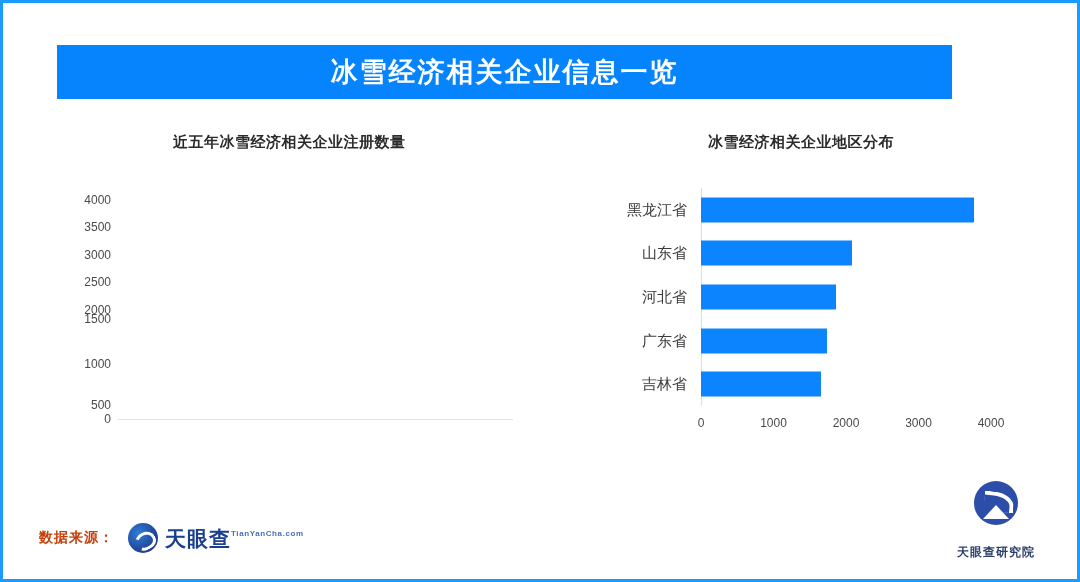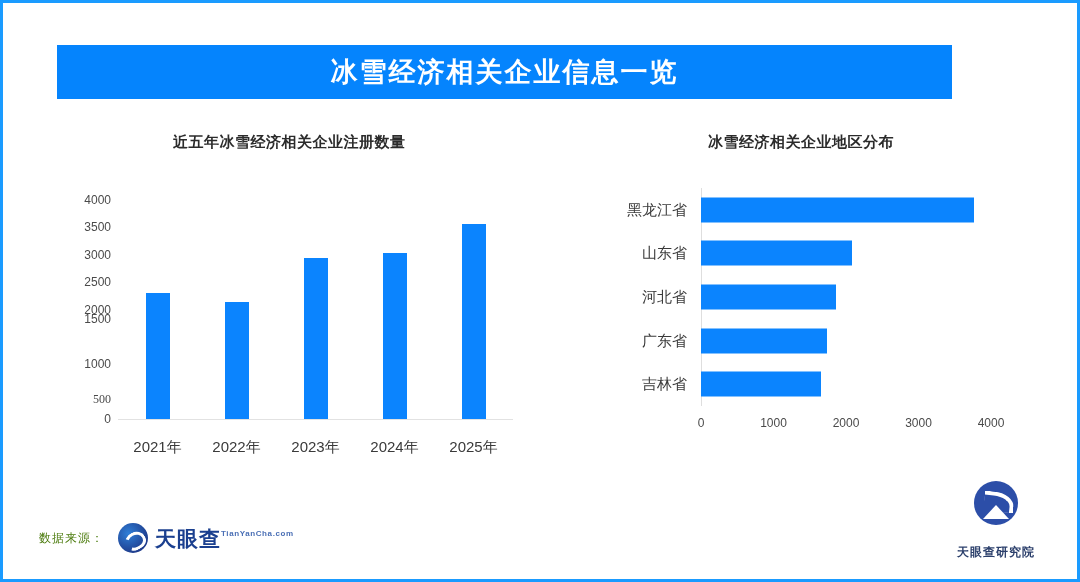--- a/index.html
+++ b/index.html
@@ -161,23 +161,23 @@
   
   .footer-source {
     position: absolute;
     left: 36px;
     bottom: 26px;
     display: flex;
     align-items: center;
     gap: 14px;
   }
   .source-label {
-    font-size: 12px;
-    color: #4d7c0f;
-    font-weight: normal;
+    font-size: 14px;
+    color: #c2410c;
+    font-weight: bold;
     letter-spacing: 1px;
   }
   .tyc-logo {
     display: flex;
     align-items: center;
     gap: 7px;
   }
   .tyc-mark {
     width: 30px;
     height: 30px;
@@ -265,42 +265,30 @@
 
   <div class="banner">
     <div class="banner-title">冰雪经济相关企业信息一览</div>
   </div>
 
   <div class="chart-panel" id="left-panel">
     <div class="chart-title">近五年冰雪经济相关企业注册数量</div>
     <div class="vchart">
       <div class="v-tick-wrap" id="v-ticks">
           <div class="v-tick-label" style="top: 219px;">0</div>
-          <div class="v-tick-label" style="top: 199px; font-family: Liberation Serif, serif;">500</div>
+          <div class="v-tick-label" style="top: 205px;">500</div>
           <div class="v-tick-label" style="top: 164.25px;">1000</div>
           <div class="v-tick-label" style="top: 119px;">1500</div>
           <div class="v-tick-label" style="top: 109.5px;">2000</div>
           <div class="v-tick-label" style="top: 82.125px;">2500</div>
           <div class="v-tick-label" style="top: 54.75px;">3000</div>
           <div class="v-tick-label" style="top: 27.375px;">3500</div>
           <div class="v-tick-label" style="top: 0px;">4000</div>
         </div>
       <div class="v-axis-line"></div>
-      <div class="v-plot" id="v-plot">
-          <div class="vbar" style="left: 39.5px; height: 125.925px; background: rgb(11, 132, 254);"></div>
-          <div class="v-cat-label" style="left: 39.5px;">2021年</div>
-          <div class="vbar" style="left: 118.5px; height: 116.617px; background: rgb(11, 132, 254);"></div>
-          <div class="v-cat-label" style="left: 118.5px;">2022年</div>
-          <div class="vbar" style="left: 197.5px; height: 161.512px; background: rgb(11, 132, 254);"></div>
-          <div class="v-cat-label" style="left: 197.5px;">2023年</div>
-          <div class="vbar" style="left: 276.5px; height: 165.892px; background: rgb(11, 132, 254);"></div>
-          <div class="v-cat-label" style="left: 276.5px;">2024年</div>
-          <div class="vbar" style="left: 355.5px; height: 195.457px; background: rgb(11, 132, 254);"></div>
-          <div class="v-cat-label" style="left: 355.5px;">2025年</div>
-        </div>
     </div>
   </div>
 
   <div class="chart-panel" id="right-panel">
     <div class="chart-title">冰雪经济相关企业地区分布</div>
     <div class="hchart">
       <div class="h-axis-line"></div>
       <div class="h-plot" id="h-plot">
           <div class="hbar" style="top: 21.8px; width: 273.325px; background: rgb(11, 132, 254);"></div>
           <div class="h-cat-label" style="top: 21.8px;">黑龙江省</div>

